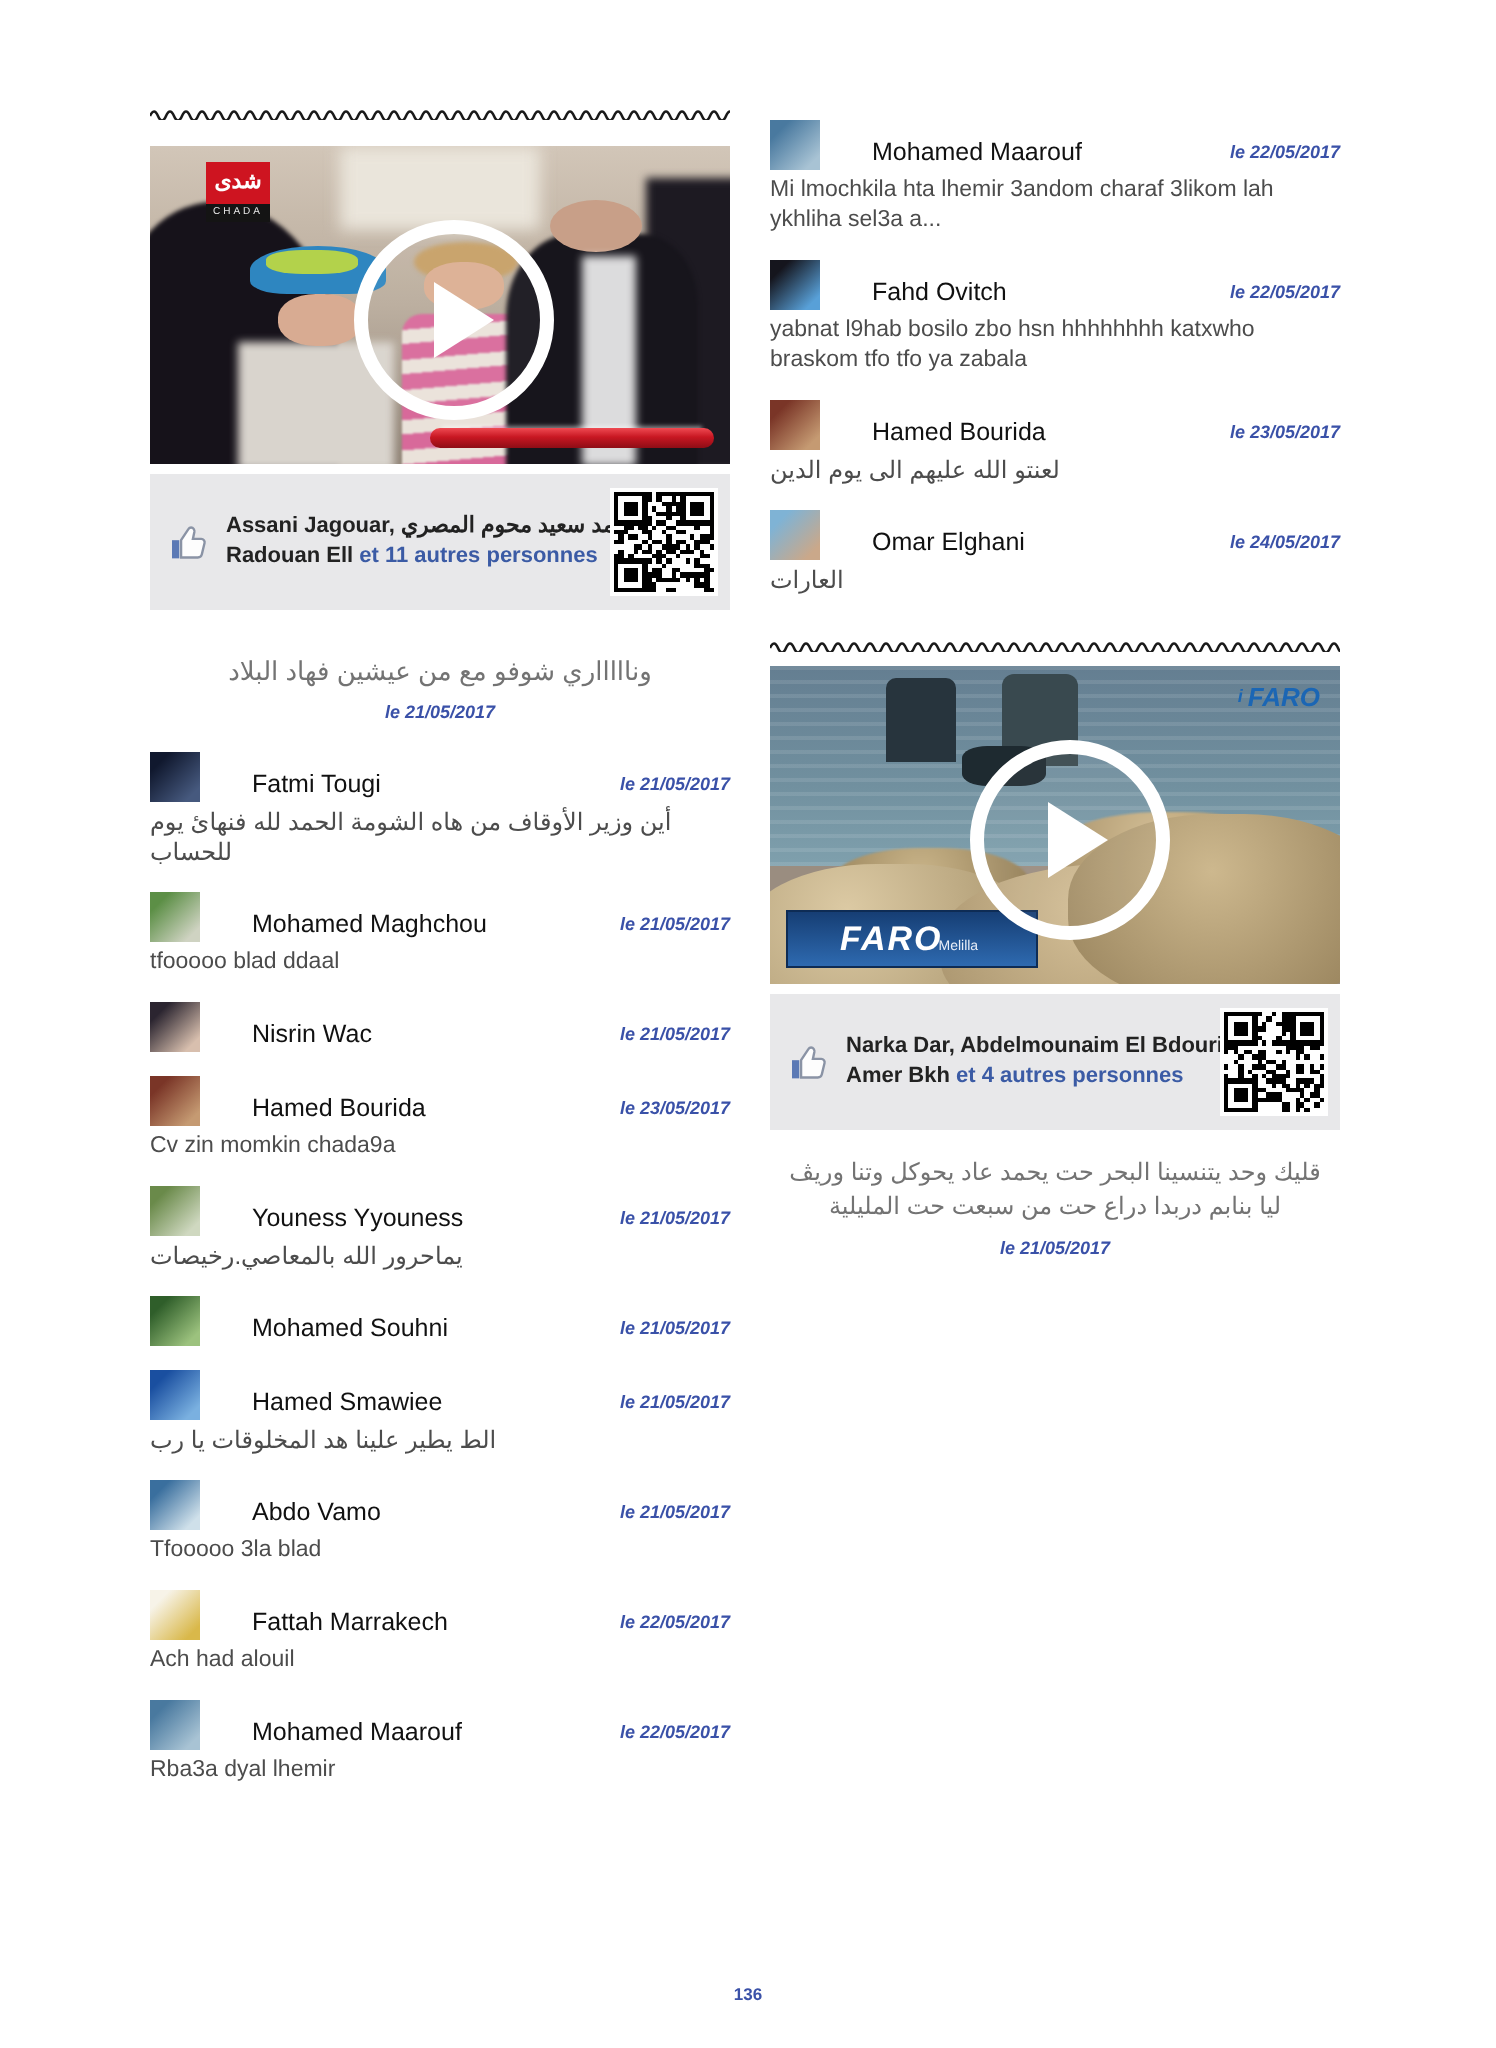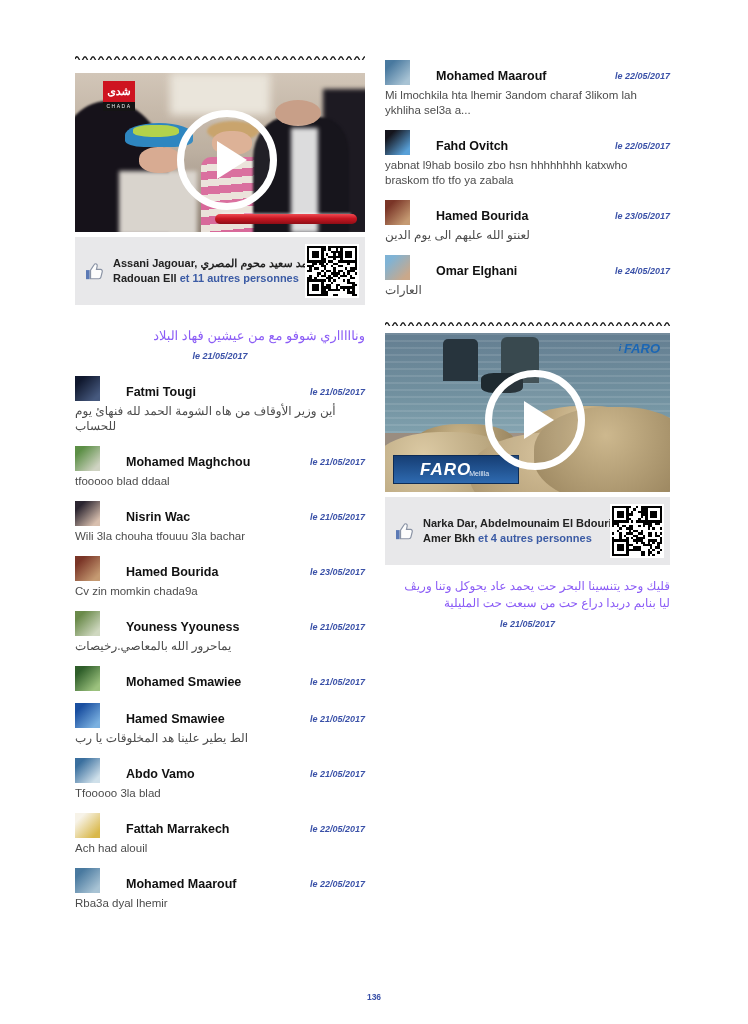--- a/index.html
+++ b/index.html
@@ -67,30 +67,30 @@
   .thumb{position:absolute;left:10px;top:24px;width:22px;height:20px;}
   .cap-text{position:absolute;left:38px;top:0;height:100%;display:flex;flex-direction:column;
      justify-content:center;font-size:11px;line-height:15px;}
   .cap-text .b{font-weight:bold;color:#222;}
   .cap-text .lnk{font-weight:bold;color:#3b5ba5;}
   .qr{position:absolute;right:6px;top:7px;width:54px;height:54px;background:#fff;padding:2px;
      display:grid;grid-template-columns:repeat(21,1fr);grid-template-rows:repeat(21,1fr);box-sizing:border-box;}
   .qr i{display:block;}
   .qr .b{background:#000;}
   
-  .post-text{margin-top:22px;direction:rtl;text-align:right;font-size:13px;color:#8b5cf6;
+  .post-text{margin-top:22px;direction:rtl;text-align:center;font-size:13px;color:#737373;
      line-height:17px;white-space:pre-line;}
   .post-text-r{margin-top:13px;font-size:12px;}
   .post-date{margin-top:7px;text-align:center;font-size:9px;font-weight:bold;font-style:italic;color:#3a51a8;}
   
   .comments{margin-top:15px;}
   .comment{margin-bottom:12px;}
   .c-head{position:relative;height:25px;}
   .avatar{position:absolute;left:0;top:0;width:25px;height:25px;background:#888;}
-  .c-name{position:absolute;left:35px;bottom:2px;font-size:12.5px;font-weight:bold;color:#111;padding-left:16px;}
+  .c-name{position:absolute;left:35px;bottom:2px;font-size:12.5px;font-weight:normal;color:#111;padding-left:16px;}
   .c-date{position:absolute;right:0;bottom:4px;font-size:9px;font-weight:bold;font-style:italic;color:#3a51a8;}
   .c-text{margin-top:3px;font-size:11.5px;line-height:15px;color:#4c4c4c;white-space:pre-line;}
   .c-text.ar{direction:rtl;text-align:left;font-size:12px;}
   .page-num{position:absolute;left:0;right:0;top:992px;text-align:center;
      font-size:8.5px;font-weight:bold;color:#3a51a8;}
 </style>
 </head>
 <body>
 
 <div class="page">
@@ -600,42 +600,41 @@
           <div class="c-date">le 21/05/2017</div>
         </div>
         <div class="c-text">tfooooo blad ddaal</div>
       </div>
       <div class="comment">
         <div class="c-head">
           <div class="avatar" style="background: linear-gradient(135deg, rgb(43, 37, 48) 20%, rgb(216, 191, 174) 85%);"></div>
           <div class="c-name">Nisrin Wac</div>
           <div class="c-date">le 21/05/2017</div>
         </div>
-        <div class="c-text">Wili 3la chouha tfouuu 3la bachar</div>
       </div>
       <div class="comment">
         <div class="c-head">
           <div class="avatar" style="background: linear-gradient(135deg, rgb(122, 53, 39) 20%, rgb(197, 154, 114) 85%);"></div>
           <div class="c-name">Hamed Bourida</div>
           <div class="c-date">le 23/05/2017</div>
         </div>
         <div class="c-text">Cv zin momkin chada9a</div>
       </div>
       <div class="comment">
         <div class="c-head">
           <div class="avatar" style="background: linear-gradient(135deg, rgb(106, 138, 74) 20%, rgb(207, 216, 192) 85%);"></div>
           <div class="c-name">Youness Yyouness</div>
           <div class="c-date">le 21/05/2017</div>
         </div>
         <div class="c-text ar">يماحرور الله بالمعاصي.رخيصات</div>
       </div>
       <div class="comment">
         <div class="c-head">
           <div class="avatar" style="background: linear-gradient(135deg, rgb(47, 94, 42) 20%, rgb(156, 194, 126) 85%);"></div>
-          <div class="c-name">Mohamed Smawiee</div>
+          <div class="c-name">Mohamed Souhni</div>
           <div class="c-date">le 21/05/2017</div>
         </div>
       </div>
       <div class="comment">
         <div class="c-head">
           <div class="avatar" style="background: linear-gradient(135deg, rgb(26, 79, 160) 20%, rgb(122, 176, 224) 85%);"></div>
           <div class="c-name">Hamed Smawiee</div>
           <div class="c-date">le 21/05/2017</div>
         </div>
         <div class="c-text ar">الط يطير علينا هد المخلوقات يا رب</div>

